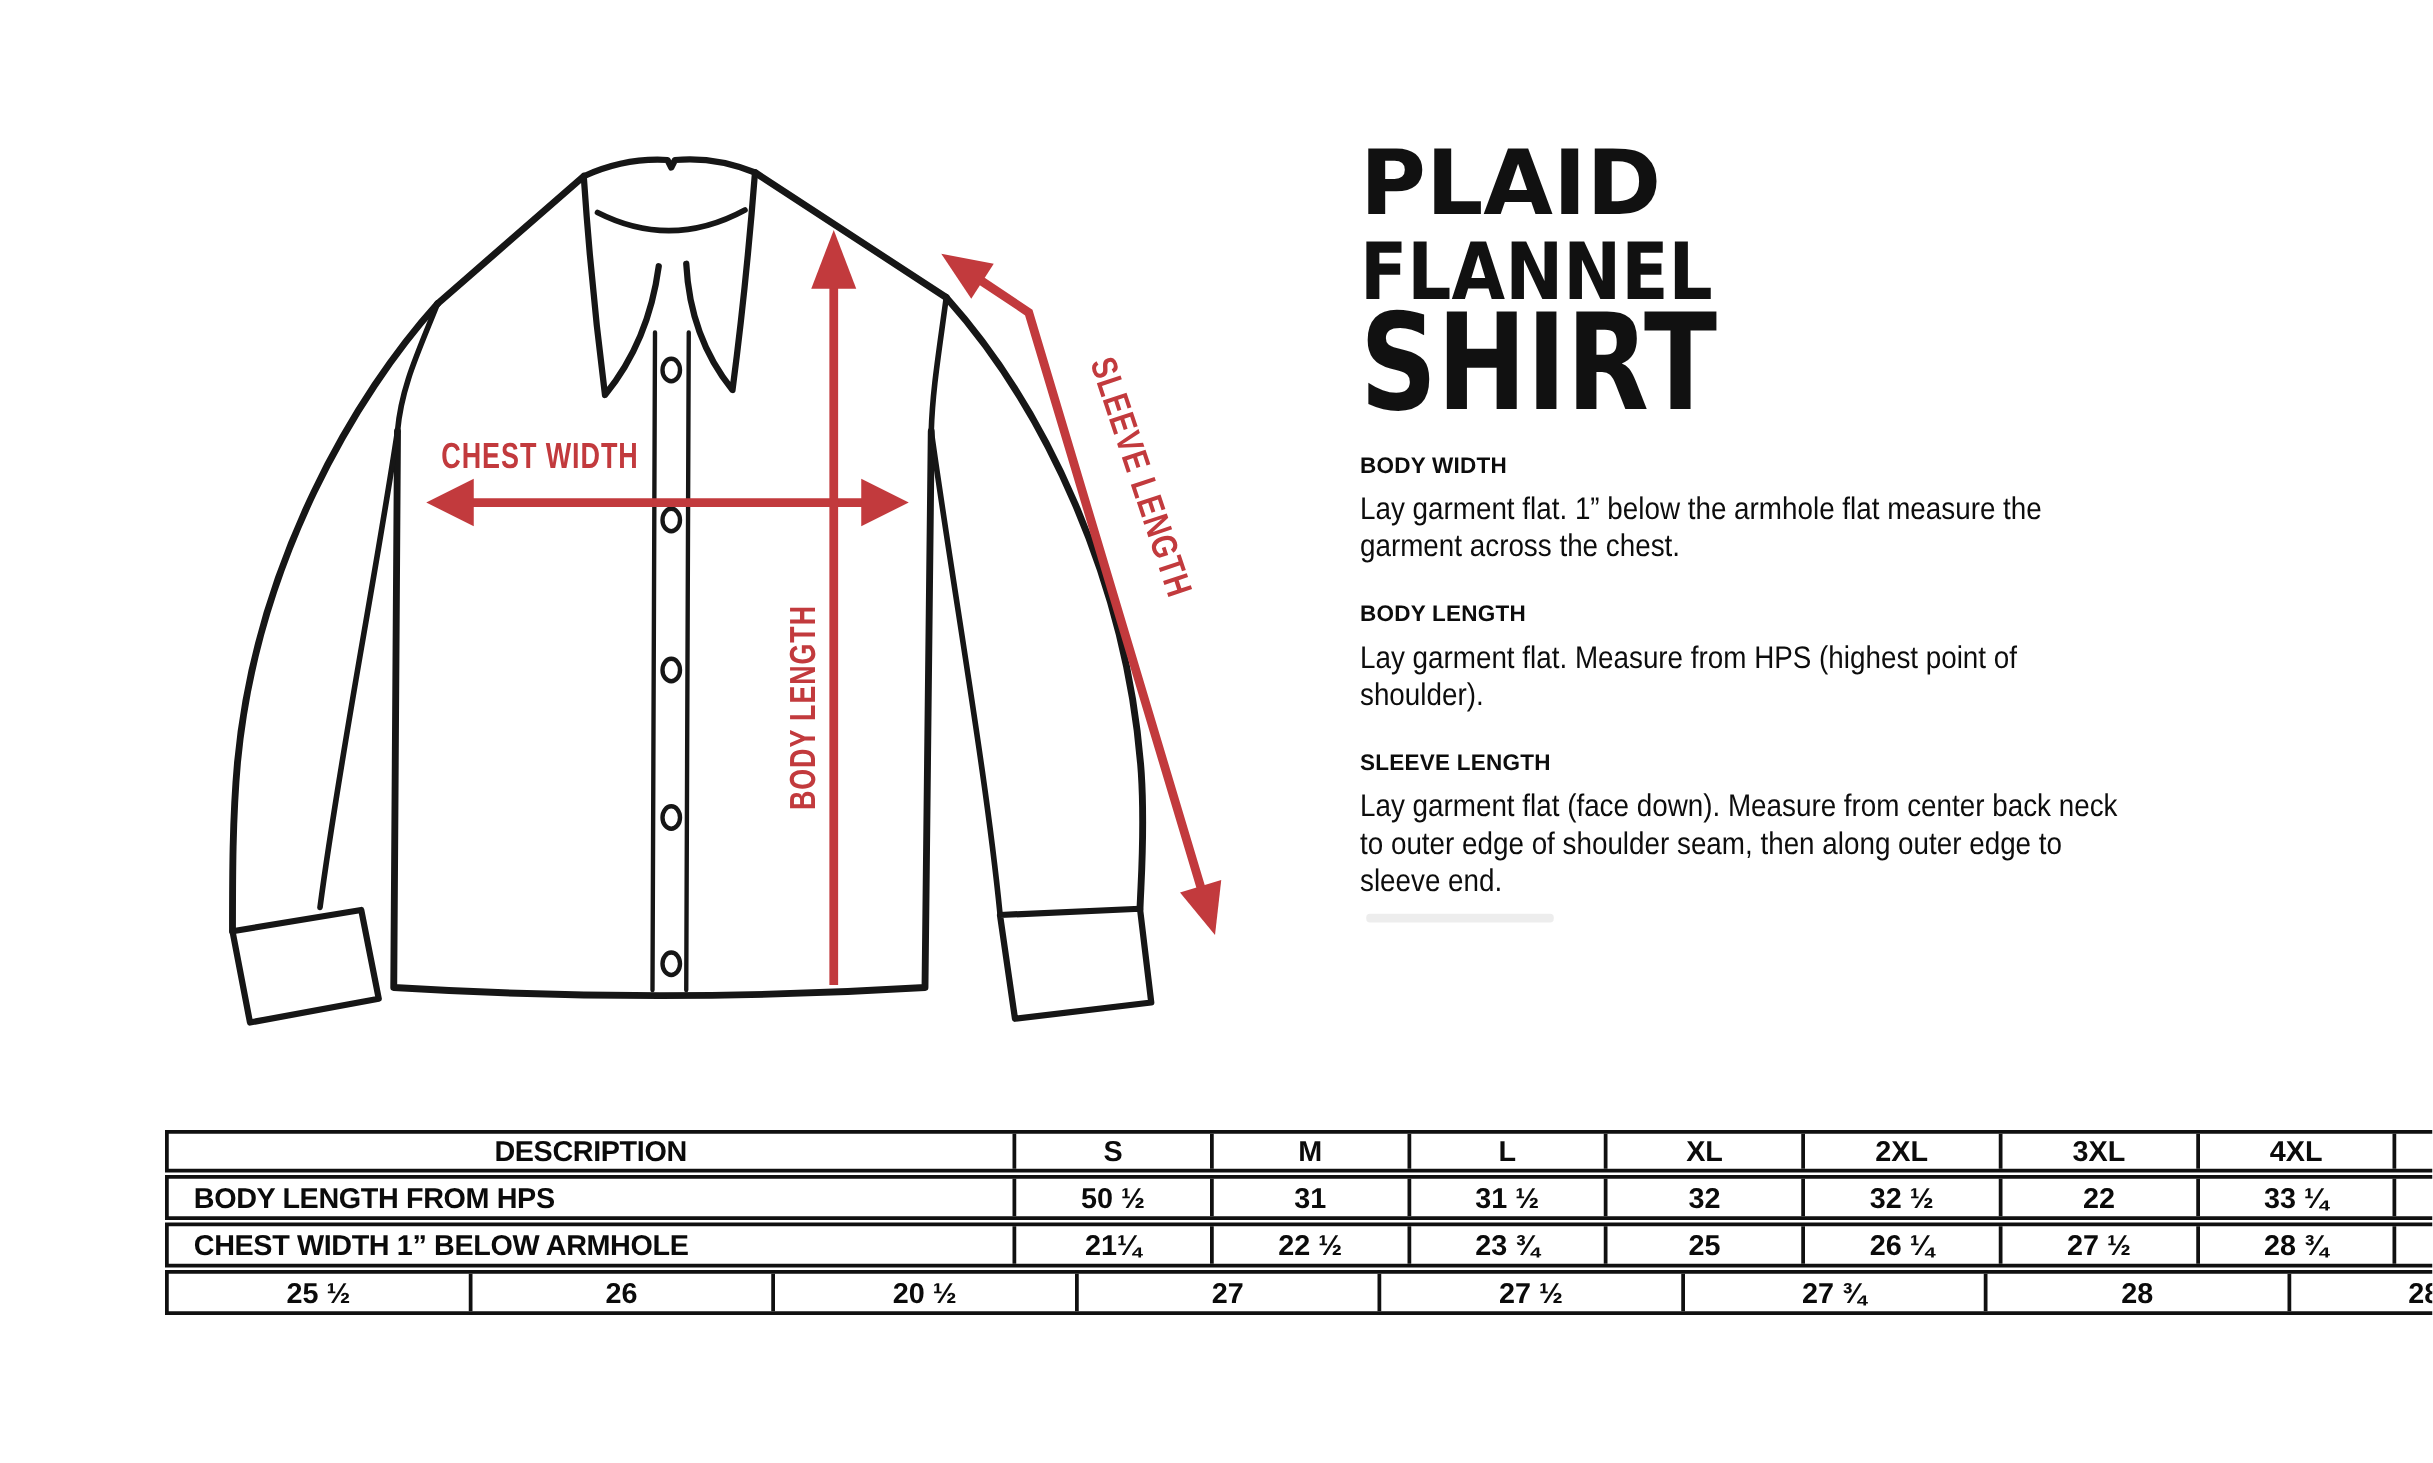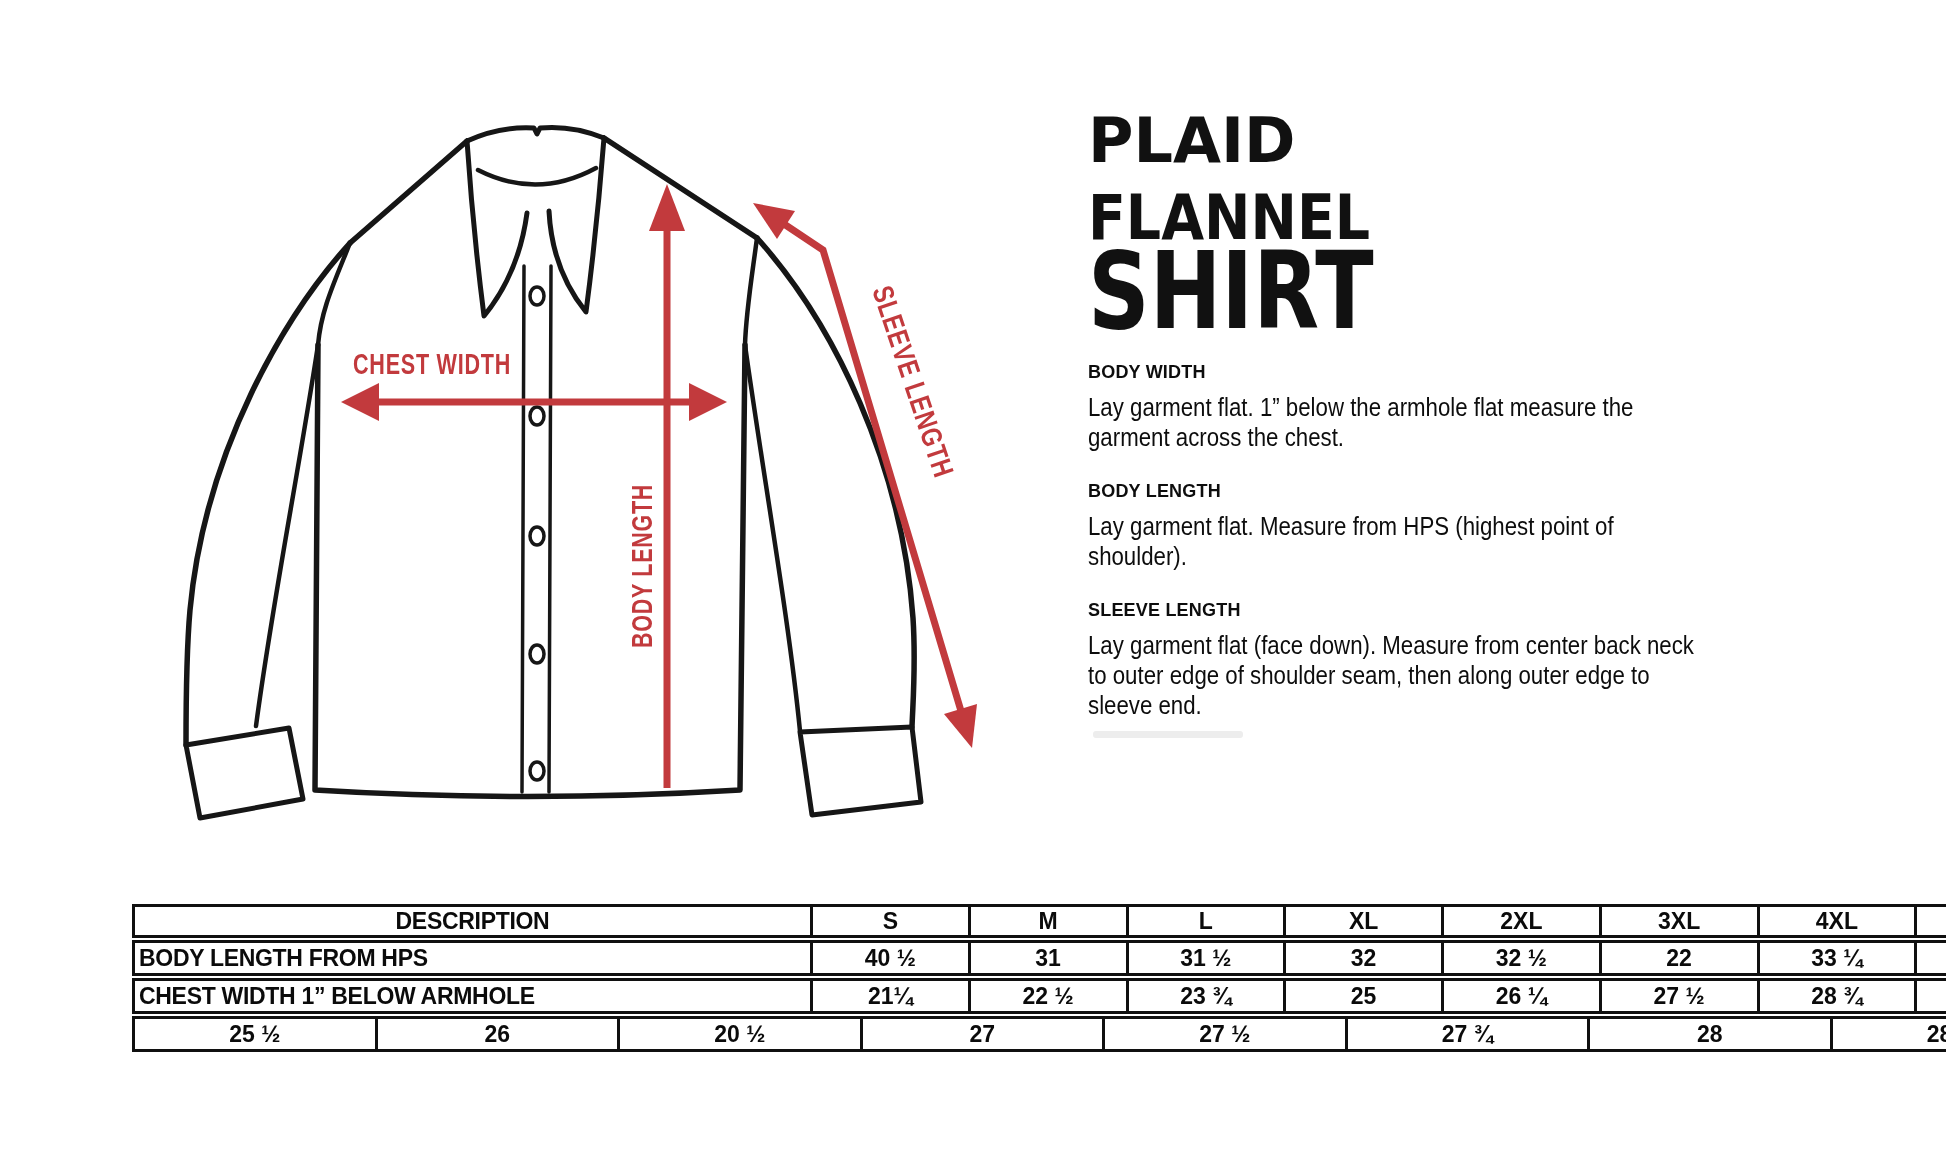--- a/index.html
+++ b/index.html
@@ -6,41 +6,41 @@
   .stage{position:relative;width:1946px;height:1170px;background:#ffffff;overflow:hidden;
          font-family:"Liberation Sans",sans-serif;color:#111;}
   
   .shirt-svg{position:absolute;left:0;top:0;}
   .ink{stroke:#161616;fill:none;stroke-linecap:round;stroke-linejoin:round;}
   .red-label{font-family:"Liberation Sans",sans-serif;font-weight:bold;font-size:29px;
              fill:#C23A3D;letter-spacing:1px;}
   
   .title-line{position:absolute;left:1088px;line-height:1;white-space:nowrap;color:#111;
               font-family:"DejaVu Sans",sans-serif;font-weight:bold;transform-origin:left top;}
-  .title-1{top:110px;font-size:62px;}
+  .title-1{top:110px;font-size:72px;}
   .title-2{top:186px;font-size:63px;transform:scaleX(0.88);}
   .title-3{top:238px;font-size:107px;transform:scaleX(0.80);}
   
   .sections{position:absolute;left:1088px;top:357px;width:700px;}
   .measure-section + .measure-section{margin-top:24px;}
   .measure-section h3{margin:0 0 5px 0;font-size:18px;line-height:30px;font-weight:bold;
                       letter-spacing:0.2px;color:#0d0d0d;}
   .measure-section p{margin:0;font-size:25px;line-height:30px;width:700px;color:#0d0d0d;
                      transform:scaleX(0.89);transform-origin:left top;}
   .artifact{position:absolute;left:1093px;top:731px;width:150px;height:7px;
             background:#ededed;border-radius:3px;}
   
   .size-table{position:absolute;left:132px;top:904px;width:1943px;}
   .t-row{display:flex;border:3px solid #101010;box-sizing:border-box;background:#fff;}
   .t-row + .t-row{margin-top:2px;}
   .t-cell{box-sizing:border-box;border-left:3px solid #101010;display:flex;align-items:center;
           justify-content:center;height:30px;font-size:23px;font-weight:bold;white-space:nowrap;
           color:#0b0b0b;}
   .t-cell:first-child{border-left:none;}
-  .t-cell.desc{flex:0 0 675px;justify-content:flex-start;padding-left:4px;letter-spacing:-0.3px;}
+  .t-cell.desc{flex:0 0 675px;justify-content:flex-start;padding-left:20px;letter-spacing:-0.3px;}
   .t-cell.size{flex:1;}
   .t-row.header .t-cell{height:28px;}
 </style>
 </head>
 <body>
 
 <div class="stage">
 
   <svg class="shirt-svg" width="1100" height="880" viewBox="0 0 1100 880">
 
@@ -119,21 +119,21 @@
         <div class="t-cell size">M</div>
         <div class="t-cell size">L</div>
         <div class="t-cell size">XL</div>
         <div class="t-cell size">2XL</div>
         <div class="t-cell size">3XL</div>
         <div class="t-cell size">4XL</div>
         <div class="t-cell size">5XL</div>
       </div>
       <div class="t-row">
         <div class="t-cell desc">BODY LENGTH FROM HPS</div>
-        <div class="t-cell size">40 ½</div>
+        <div class="t-cell size">50 ½</div>
         <div class="t-cell size">31</div>
         <div class="t-cell size">31 ½</div>
         <div class="t-cell size">32</div>
         <div class="t-cell size">32 ½</div>
         <div class="t-cell size">22</div>
         <div class="t-cell size">33 ¼</div>
         <div class="t-cell size">33 ½</div>
       </div>
       <div class="t-row">
         <div class="t-cell desc">CHEST WIDTH 1” BELOW ARMHOLE</div>

